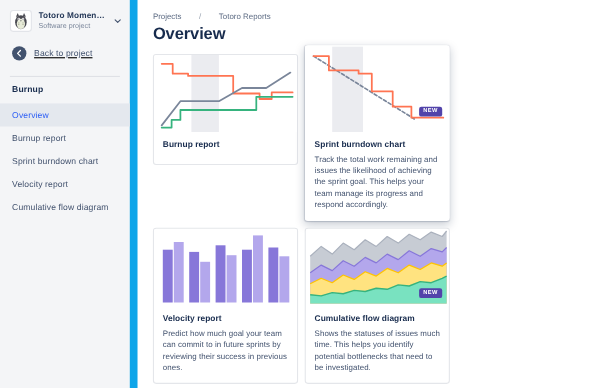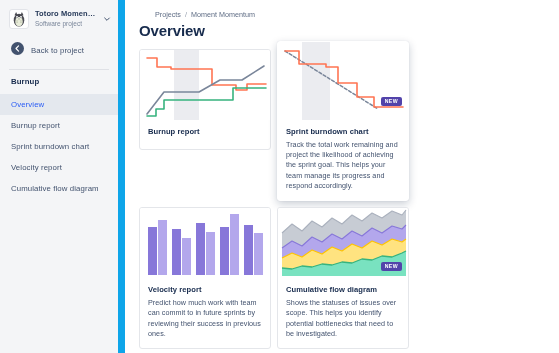--- a/index.html
+++ b/index.html
@@ -39,24 +39,25 @@
     white-space: nowrap; overflow: hidden; text-overflow: ellipsis;
     letter-spacing: .1px;
   }
   .proj-type {
     font-size: 6.5px; color: #7a869a; margin-top: 1px;
     white-space: nowrap; overflow: hidden; text-overflow: ellipsis;
   }
   .chev { flex: 0 0 10px; color: #5e6c84; display:flex; align-items:center; justify-content:center;}
 
   .back-row {
-    display: flex; align-items: flex-end; gap: 7px;
+    display: flex; align-items: center; gap: 7px;
     padding: 5px 9px 6px 11px;
     margin: 0 0 8px 0;
     cursor: pointer;
+    text-decoration: underline;
   }
   .back-icon {
     width: 13px; height: 13px; border-radius: 50%;
     background: #42526e; flex: 0 0 13px;
     display: flex; align-items: center; justify-content: center;
   }
   .back-label { font-size: 7.8px; color: #42526e; letter-spacing: .1px; }
 
   .side-sep {
     height: 1px; background: #dfe1e6;
@@ -81,21 +82,21 @@
 
   
   .main {
     flex: 1 1 auto; height: 353px;
     background: #ffffff;
     padding: 10px 14px 0 14px;
     overflow: hidden;
   }
   .breadcrumb {
     font-size: 7.2px; color: #5e6c84; margin-bottom: 3px;
-    display: flex; gap: 4px; align-items: center; margin-left: 16px;
+    display: flex; gap: 16px; align-items: center;
   }
   .breadcrumb .bc-link { color: #5e6c84; cursor: pointer; }
   .breadcrumb .bc-sep { color: #97a0af; }
   .page-title {
     font-size: 15px; font-weight: bold; color: #172b4d;
     letter-spacing: -.1px; margin-bottom: 10px;
   }
 
   .grid {
     display: flex; flex-wrap: wrap;
@@ -199,21 +200,21 @@
       <div class="nav-item">Velocity report</div>
       <div class="nav-item">Cumulative flow diagram</div>
     </nav>
   </aside>
 
   <main class="main">
 
     <div class="breadcrumb">
       <span class="bc-link">Projects</span>
       <span class="bc-sep">/</span>
-      <span class="bc-link">Moment Momentum</span>
+      <span class="bc-link">Totoro Reports</span>
     </div>
 
     <h1 class="page-title">Overview</h1>
 
     <div class="grid">
 
       <div class="card">
         <div class="card-thumb">
           <svg width="132" height="70" viewBox="0 0 132 70" preserveAspectRatio="none">
             <rect x="34" y="0" width="25" height="70" fill="#ebecf0"></rect>
@@ -231,21 +232,21 @@
         <div class="card-thumb">
           <svg width="132" height="78" viewBox="0 0 132 78" preserveAspectRatio="none">
             <rect x="24" y="0" width="28" height="78" fill="#ebecf0"></rect>
             <line x1="7" y1="9" x2="100" y2="67" stroke="#7a869a" stroke-width="1.5" stroke-linecap="round" stroke-dasharray="3 2"></line>
             <polyline points="7,9 21,9 21,22 48,22 48,25 60,25 60,41 79,41 79,55 96,55 96,65 125,65" fill="none" stroke="#ff7452" stroke-width="1.6" stroke-linejoin="round" stroke-linecap="round"></polyline>
           </svg>
           <span class="badge-new" style="bottom:14px;">NEW</span>
         </div>
         <div class="card-body">
           <div class="card-title">Sprint burndown chart</div>
-          <div class="card-desc">Track the total work remaining and project the likelihood of achieving the sprint goal. This helps your team manage its progress and respond accordingly.</div>
+          <div class="card-desc">Track the total work remaining and issues the likelihood of achieving the sprint goal. This helps your team manage its progress and respond accordingly.</div>
         </div>
       </div>
 
       <div class="card">
         <div class="card-thumb">
           <svg width="132" height="70" viewBox="0 0 132 70" preserveAspectRatio="none">
             <g>
               <rect x="8" y="19" width="9" height="48" fill="#8777d9"></rect>
               <rect x="18" y="12" width="9" height="55" fill="#b3a7ec"></rect>
               <rect x="32" y="21" width="9" height="46" fill="#8777d9"></rect>
@@ -254,21 +255,21 @@
               <rect x="66" y="24" width="9" height="43" fill="#b3a7ec"></rect>
               <rect x="80" y="19" width="9" height="48" fill="#8777d9"></rect>
               <rect x="90" y="6" width="9" height="61" fill="#b3a7ec"></rect>
               <rect x="104" y="17" width="9" height="50" fill="#8777d9"></rect>
               <rect x="114" y="25" width="9" height="42" fill="#b3a7ec"></rect>
             </g>
           </svg>
         </div>
         <div class="card-body">
           <div class="card-title">Velocity report</div>
-          <div class="card-desc">Predict how much work with team can commit to in future sprints by reviewing their success in previous ones.</div>
+          <div class="card-desc">Predict how much goal your team can commit to in future sprints by reviewing their success in previous ones.</div>
         </div>
       </div>
 
       <div class="card">
         <div class="card-thumb">
           <svg width="132" height="70" viewBox="0 0 132 70" preserveAspectRatio="none">
 
             <path d="M4,25 L14,16 L24,23 L34,13 L44,19 L54,10 L64,16 L74,7 L84,13 L94,5 L104,10 L114,3 L124,7 L128,2 L128,68 L4,68 Z" fill="#c7ccd4"></path>
             <polyline points="4,25 14,16 24,23 34,13 44,19 54,10 64,16 74,7 84,13 94,5 104,10 114,3 124,7 128,2" fill="none" stroke="#aab1bd" stroke-width="1.1" stroke-linejoin="round"></polyline>
 
@@ -278,19 +279,19 @@
             <path d="M4,50 L14,45 L24,49 L34,42 L44,46 L54,39 L64,43 L74,36 L84,40 L94,33 L104,37 L114,31 L124,34 L128,31 L128,68 L4,68 Z" fill="#ffe380"></path>
             <polyline points="4,50 14,45 24,49 34,42 44,46 54,39 64,43 74,36 84,40 94,33 104,37 114,31 124,34 128,31" fill="none" stroke="#ffc400" stroke-width="1.1" stroke-linejoin="round"></polyline>
 
             <path d="M4,60 L14,61 L24,58 L34,59 L44,56 L54,57 L64,54 L74,55 L84,51 L94,52 L104,48 L114,49 L124,45 L128,43 L128,68 L4,68 Z" fill="#79e2c0"></path>
             <polyline points="4,60 14,61 24,58 34,59 44,56 54,57 64,54 74,55 84,51 94,52 104,48 114,49 124,45 128,43" fill="none" stroke="#36b37e" stroke-width="1.3" stroke-linejoin="round"></polyline>
           </svg>
           <span class="badge-new" style="bottom:7px;">NEW</span>
         </div>
         <div class="card-body">
           <div class="card-title">Cumulative flow diagram</div>
-          <div class="card-desc">Shows the statuses of issues over scope. This helps you identify potential bottlenecks that need to be investigated.</div>
+          <div class="card-desc">Shows the statuses of issues much time. This helps you identify potential bottlenecks that need to be investigated.</div>
         </div>
       </div>
 
     </div>
   </main>
 </div>
 
 </body></html>

